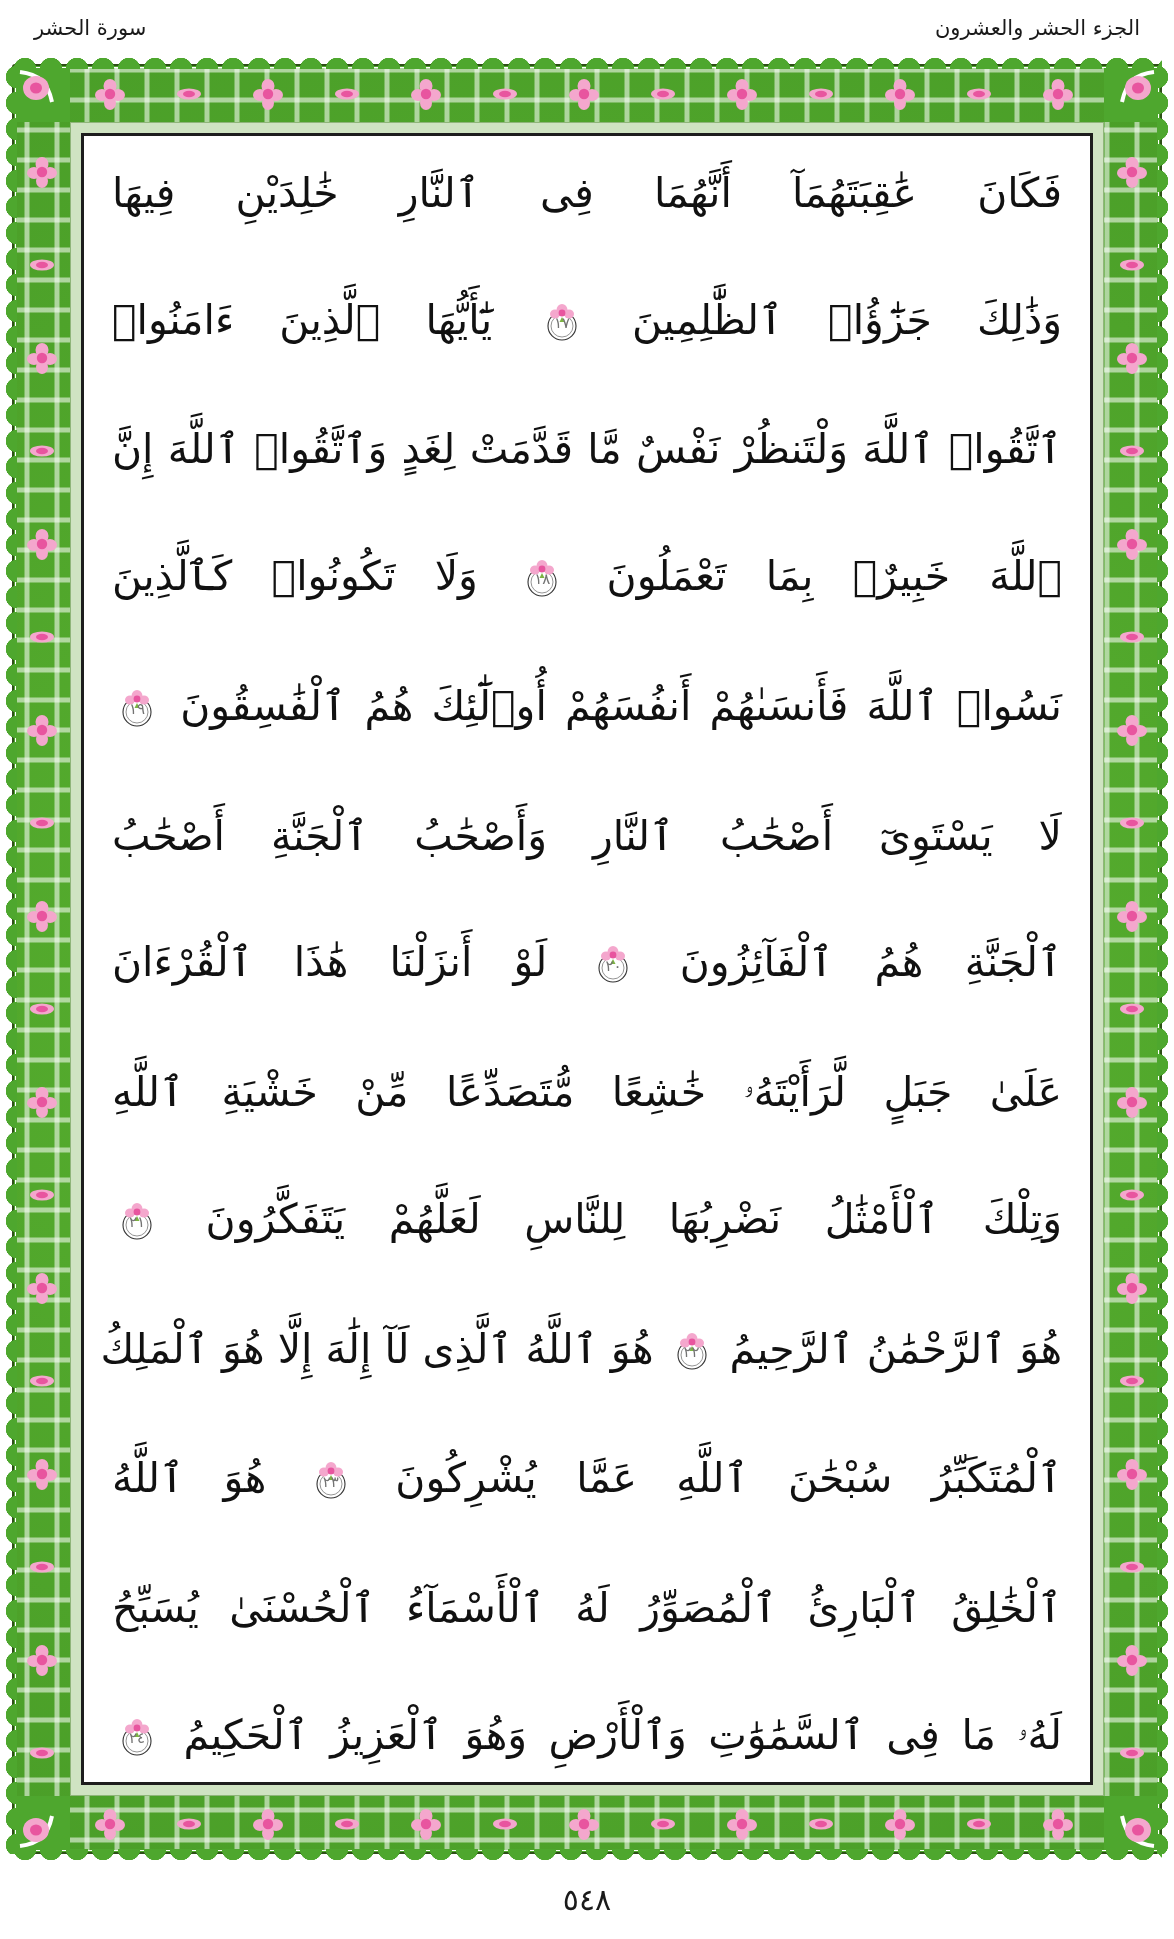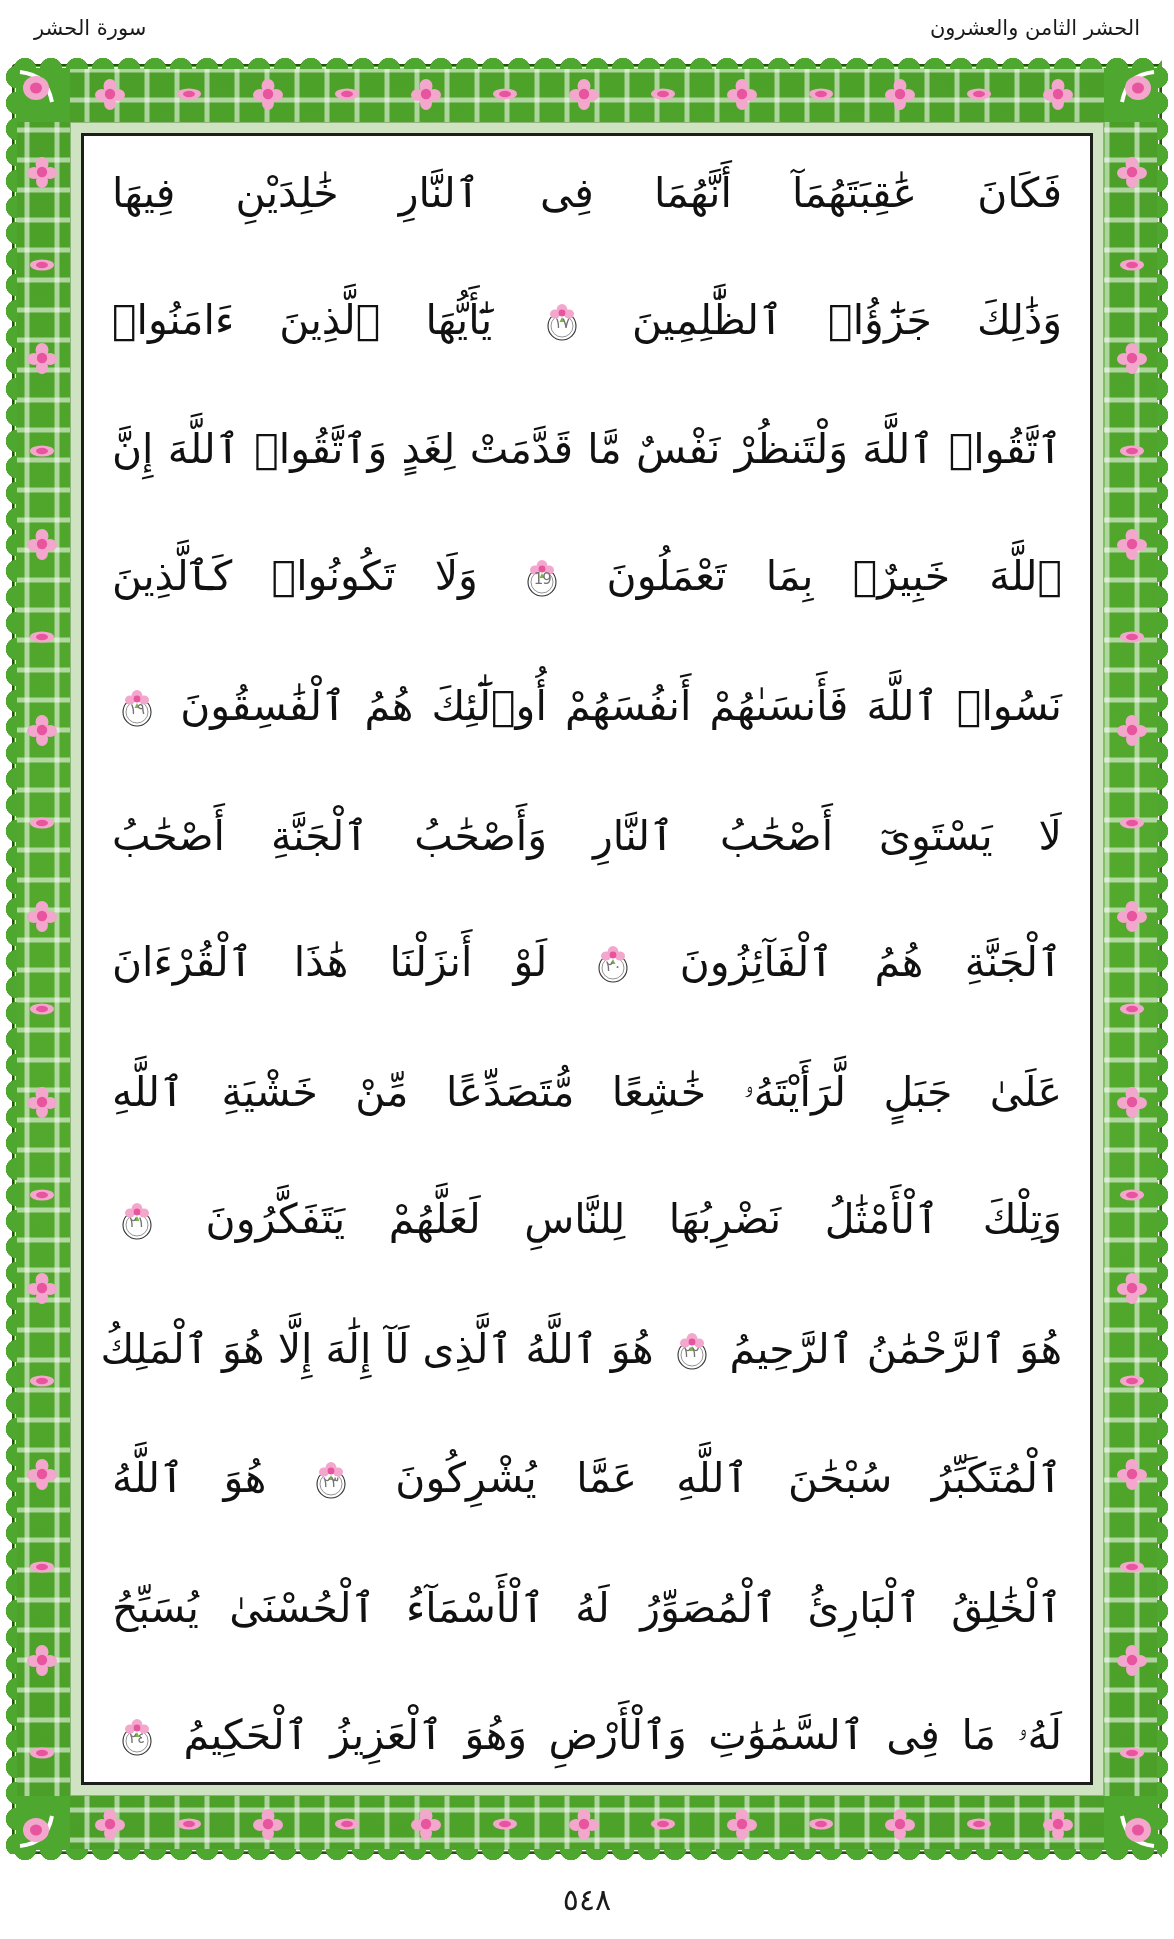--- a/index.html
+++ b/index.html
@@ -196,21 +196,21 @@
     text-align:center;
     font-size:30px;
     color:#1a1a1a;
     font-family:Liberation Serif, serif;
   }
 </style>
 </head>
 <body>
 
 <div class="page-header">
-  <div class="header-text header-juz">الحشر الثامن والعشرون</div>
+  <div class="header-text header-juz">الجزء الحشر والعشرون</div>
   <div class="header-text header-surah">سورة الحشر</div>
 </div>
 
 <div class="frame">
   <div class="frame-outer"></div>
   <div class="frame-band"></div>
   <div class="frame-band-v"></div>
 
   <div class="scallop scallop-top"></div>
   <div class="scallop scallop-bottom"></div>
@@ -871,21 +871,21 @@
          <g>
            <circle cx="22" cy="25" r="14" fill="#ffffff" stroke="#333" stroke-width="1.1"></circle>
            <circle cx="22" cy="25" r="11" fill="#ffffff" stroke="#777" stroke-width="0.8"></circle>
            <ellipse cx="22" cy="9" rx="5.5" ry="6" fill="#f4a7cd"></ellipse>
            <ellipse cx="15" cy="13" rx="5" ry="4.5" fill="#f4a7cd"></ellipse>
            <ellipse cx="29" cy="13" rx="5" ry="4.5" fill="#f4a7cd"></ellipse>
            <circle cx="22" cy="12" r="3.4" fill="#e8559f"></circle>
            <path d="M22 16 L19.5 21 h5 z" fill="#7cb342"></path>
          </g>
        </svg>
-       <span class="aya-num">19</span>
+       <span class="aya-num">١٨</span>
      </span> وَلَا تَكُونُوا۟ كَٱلَّذِينَ</div>
       <div class="aya-line">نَسُوا۟ ٱللَّهَ فَأَنسَىٰهُمْ أَنفُسَهُمْ أُو۟لَٰٓئِكَ هُمُ ٱلْفَٰسِقُونَ <span class="aya-mark">
        <svg viewBox="0 0 44 44">
          <g>
            <circle cx="22" cy="25" r="14" fill="#ffffff" stroke="#333" stroke-width="1.1"></circle>
            <circle cx="22" cy="25" r="11" fill="#ffffff" stroke="#777" stroke-width="0.8"></circle>
            <ellipse cx="22" cy="9" rx="5.5" ry="6" fill="#f4a7cd"></ellipse>
            <ellipse cx="15" cy="13" rx="5" ry="4.5" fill="#f4a7cd"></ellipse>
            <ellipse cx="29" cy="13" rx="5" ry="4.5" fill="#f4a7cd"></ellipse>
            <circle cx="22" cy="12" r="3.4" fill="#e8559f"></circle>

